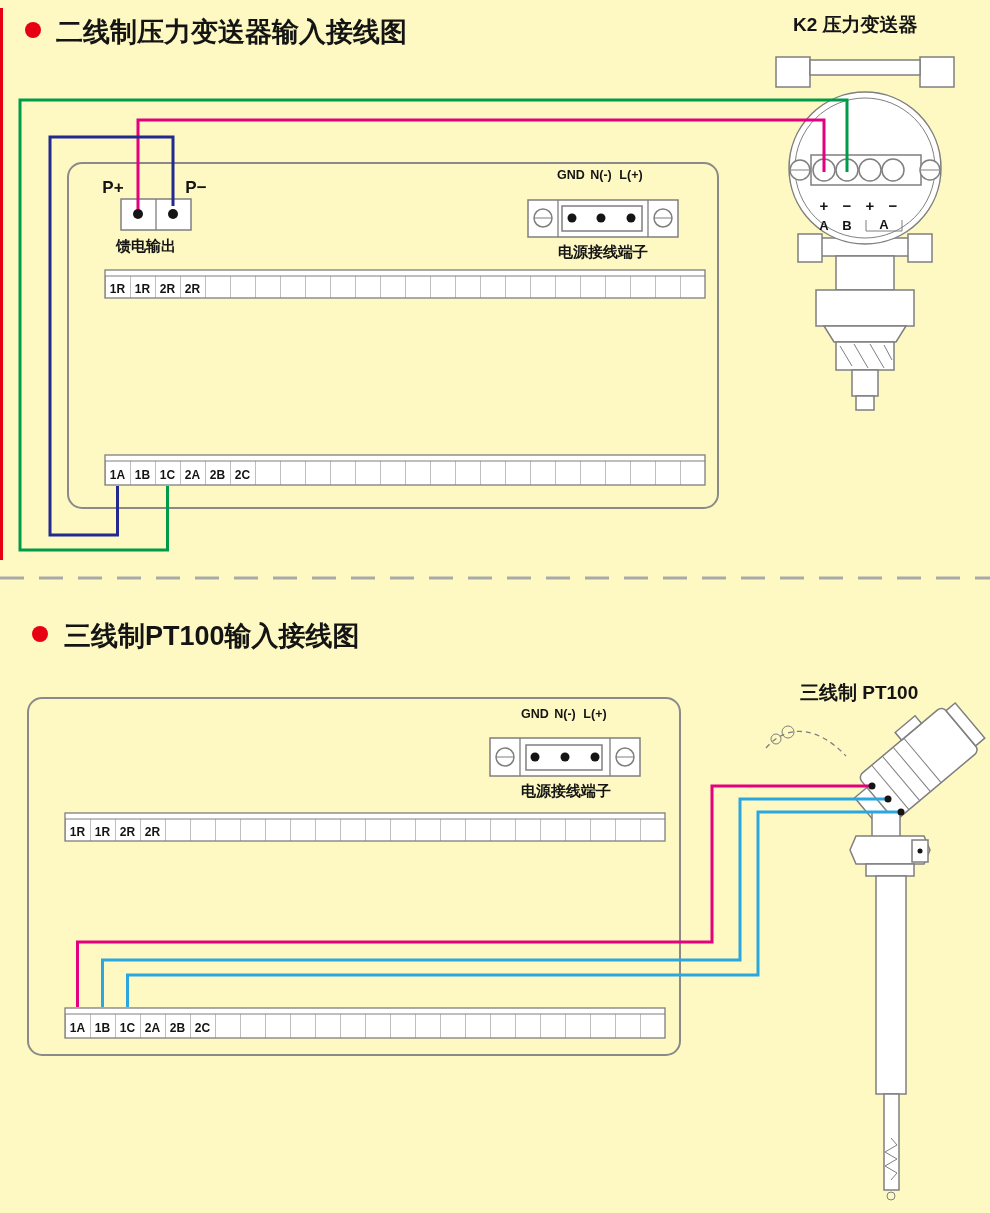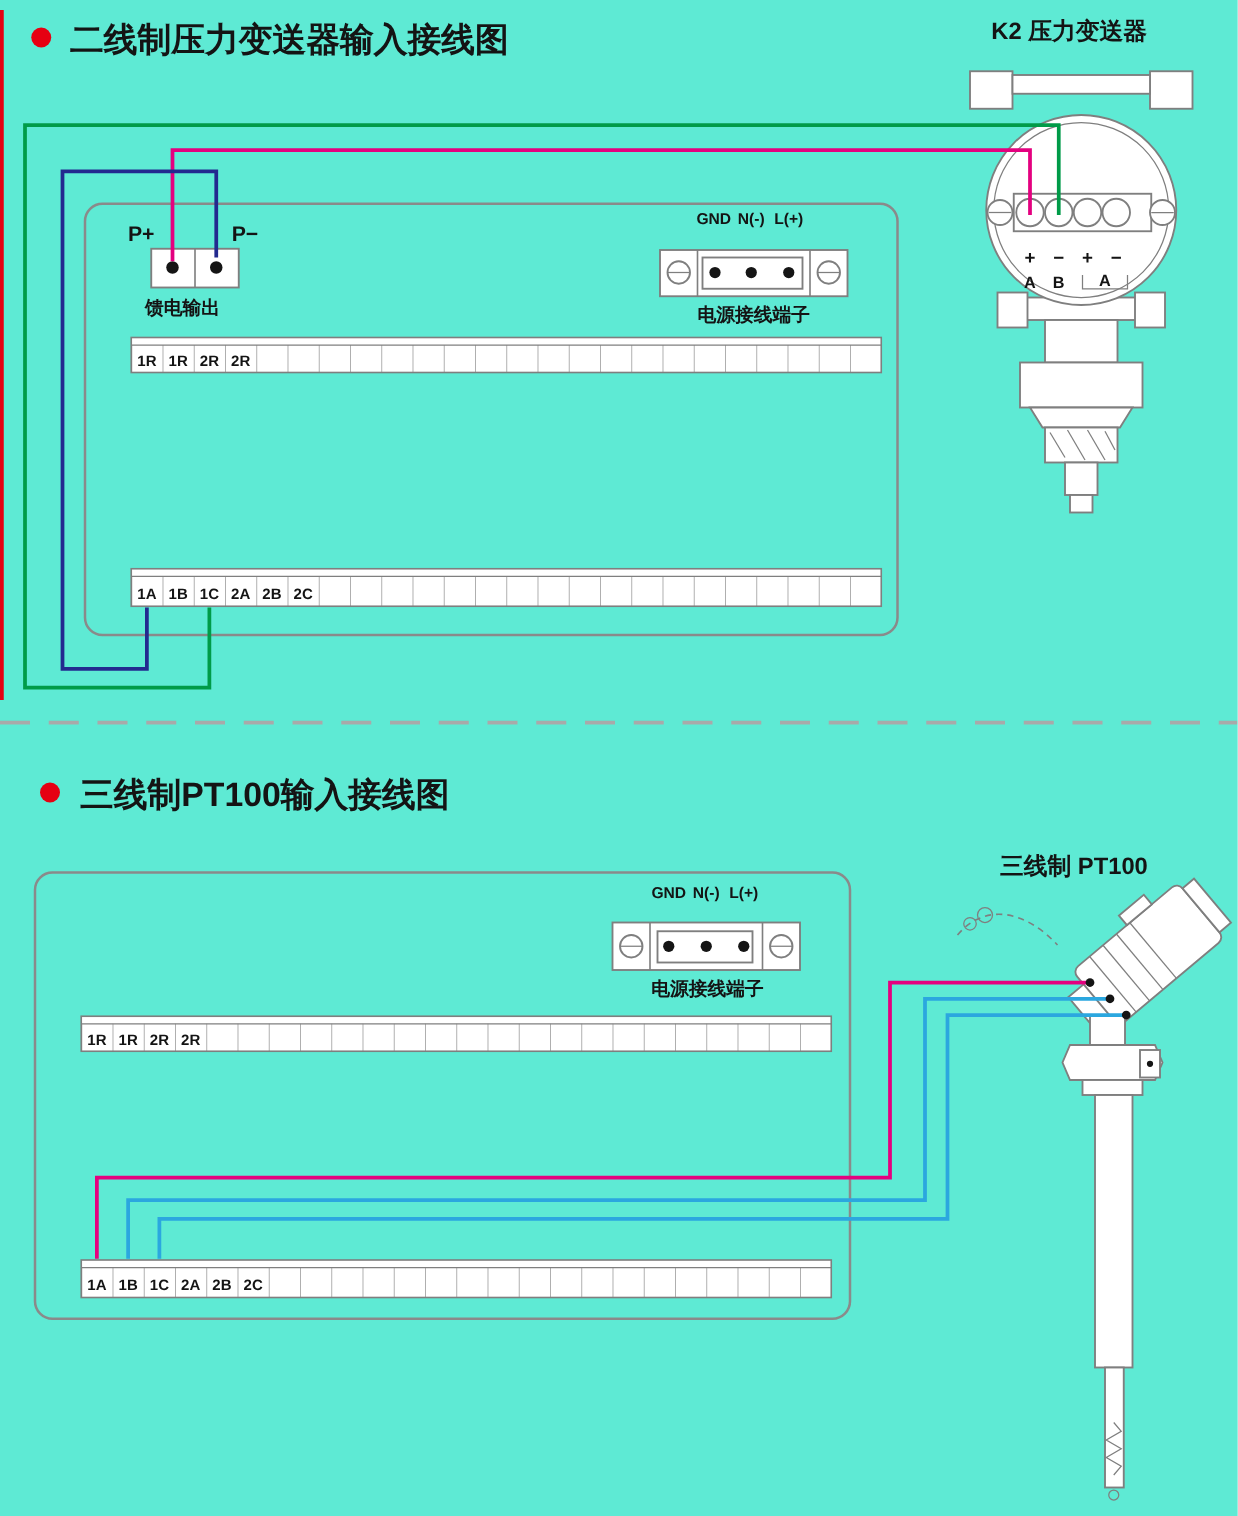--- a/index.html
+++ b/index.html
@@ -1,17 +1,17 @@
 <!DOCTYPE html>
 <html><head>
 <meta charset="utf-8">
 <style>
   html,body{margin:0;padding:0;}
   body{background:#f7f7f7;font-family:"Liberation Sans","DejaVu Sans",sans-serif;}
-  .page{position:relative;width:990px;height:1213px;background:#5eead4;overflow:hidden;}
+  .page{position:relative;width:990px;height:1213px;background:#fef9c3;overflow:hidden;}
   svg{display:block;}
   svg text{fill:#141414;font-family:"Liberation Sans","DejaVu Sans",sans-serif;}
   .t-title{font-size:27px;font-weight:600;}
   .t-sub{font-size:19px;font-weight:600;}
   .t-caption{font-size:15px;font-weight:700;}
   .t-caption-mid{font-size:15px;font-weight:700;text-anchor:middle;}
   .t-small{font-size:12.5px;font-weight:700;text-anchor:middle;}
   .t-cell{font-size:12px;font-weight:700;text-anchor:middle;}
   .t-pol{font-size:15px;font-weight:700;text-anchor:middle;}
   .t-term{font-size:13px;font-weight:700;text-anchor:middle;}

